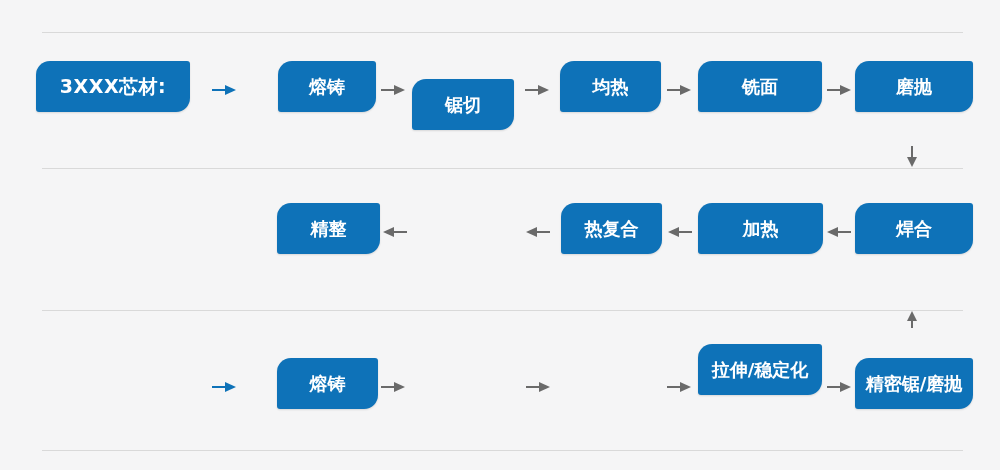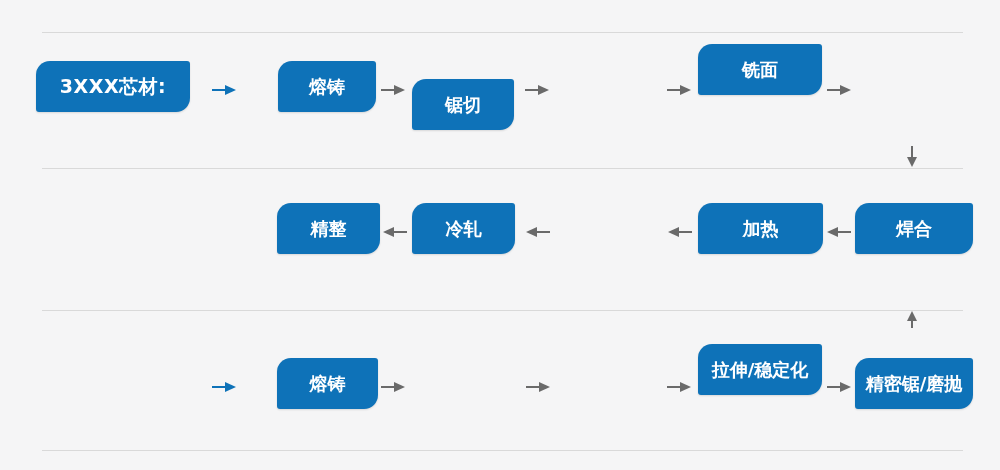--- a/index.html
+++ b/index.html
@@ -58,49 +58,51 @@
       <line x1="1" y1="6" x2="14" y2="6" stroke="currentColor" stroke-width="2"></line>
       <polygon points="14,1 25,6 14,11" fill="currentColor"></polygon>
     </svg>
 
   <div class="box" style="left:412px;top:79px;width:102px">锯切</div>
   <svg class="arrow arrow-gray" style="left:524px;top:84px" width="26" height="12" viewBox="0 0 26 12">
       <line x1="1" y1="6" x2="14" y2="6" stroke="currentColor" stroke-width="2"></line>
       <polygon points="14,1 25,6 14,11" fill="currentColor"></polygon>
     </svg>
 
+  <div class="box" style="left:560px;top:61px;width:101px">均热</div>
   <svg class="arrow arrow-gray" style="left:666px;top:84px" width="26" height="12" viewBox="0 0 26 12">
       <line x1="1" y1="6" x2="14" y2="6" stroke="currentColor" stroke-width="2"></line>
       <polygon points="14,1 25,6 14,11" fill="currentColor"></polygon>
     </svg>
 
-  <div class="box" style="left:698px;top:44px;width:124px">铣面</div>
+  <div class="box" style="left:698px;top:61px;width:124px">铣面</div>
   <svg class="arrow arrow-gray" style="left:826px;top:84px" width="26" height="12" viewBox="0 0 26 12">
       <line x1="1" y1="6" x2="14" y2="6" stroke="currentColor" stroke-width="2"></line>
       <polygon points="14,1 25,6 14,11" fill="currentColor"></polygon>
     </svg>
 
+  <div class="box" style="left:855px;top:61px;width:118px">磨抛</div>
 
   <svg class="arrow arrow-gray" style="left:906px;top:145px" width="12" height="23" viewBox="0 0 12 23">
       <line x1="6" y1="1" x2="6" y2="12" stroke="currentColor" stroke-width="2"></line>
       <polygon points="1,12 11,12 6,22" fill="currentColor"></polygon>
     </svg>
 
   <div class="box" style="left:277px;top:203px;width:103px">精整</div>
   <svg class="arrow arrow-gray" style="left:382px;top:226px" width="26" height="12" viewBox="0 0 26 12">
       <line x1="12" y1="6" x2="25" y2="6" stroke="currentColor" stroke-width="2"></line>
       <polygon points="12,1 1,6 12,11" fill="currentColor"></polygon>
     </svg>
 
-  <div class="box" style="left:412px;top:203px;width:103px">冷轧</div>
   <svg class="arrow arrow-gray" style="left:525px;top:226px" width="26" height="12" viewBox="0 0 26 12">
       <line x1="12" y1="6" x2="25" y2="6" stroke="currentColor" stroke-width="2"></line>
       <polygon points="12,1 1,6 12,11" fill="currentColor"></polygon>
     </svg>
 
+  <div class="box" style="left:561px;top:203px;width:101px">热复合</div>
   <svg class="arrow arrow-gray" style="left:667px;top:226px" width="26" height="12" viewBox="0 0 26 12">
       <line x1="12" y1="6" x2="25" y2="6" stroke="currentColor" stroke-width="2"></line>
       <polygon points="12,1 1,6 12,11" fill="currentColor"></polygon>
     </svg>
 
   <div class="box" style="left:698px;top:203px;width:125px">加热</div>
   <svg class="arrow arrow-gray" style="left:826px;top:226px" width="26" height="12" viewBox="0 0 26 12">
       <line x1="12" y1="6" x2="25" y2="6" stroke="currentColor" stroke-width="2"></line>
       <polygon points="12,1 1,6 12,11" fill="currentColor"></polygon>
     </svg>

